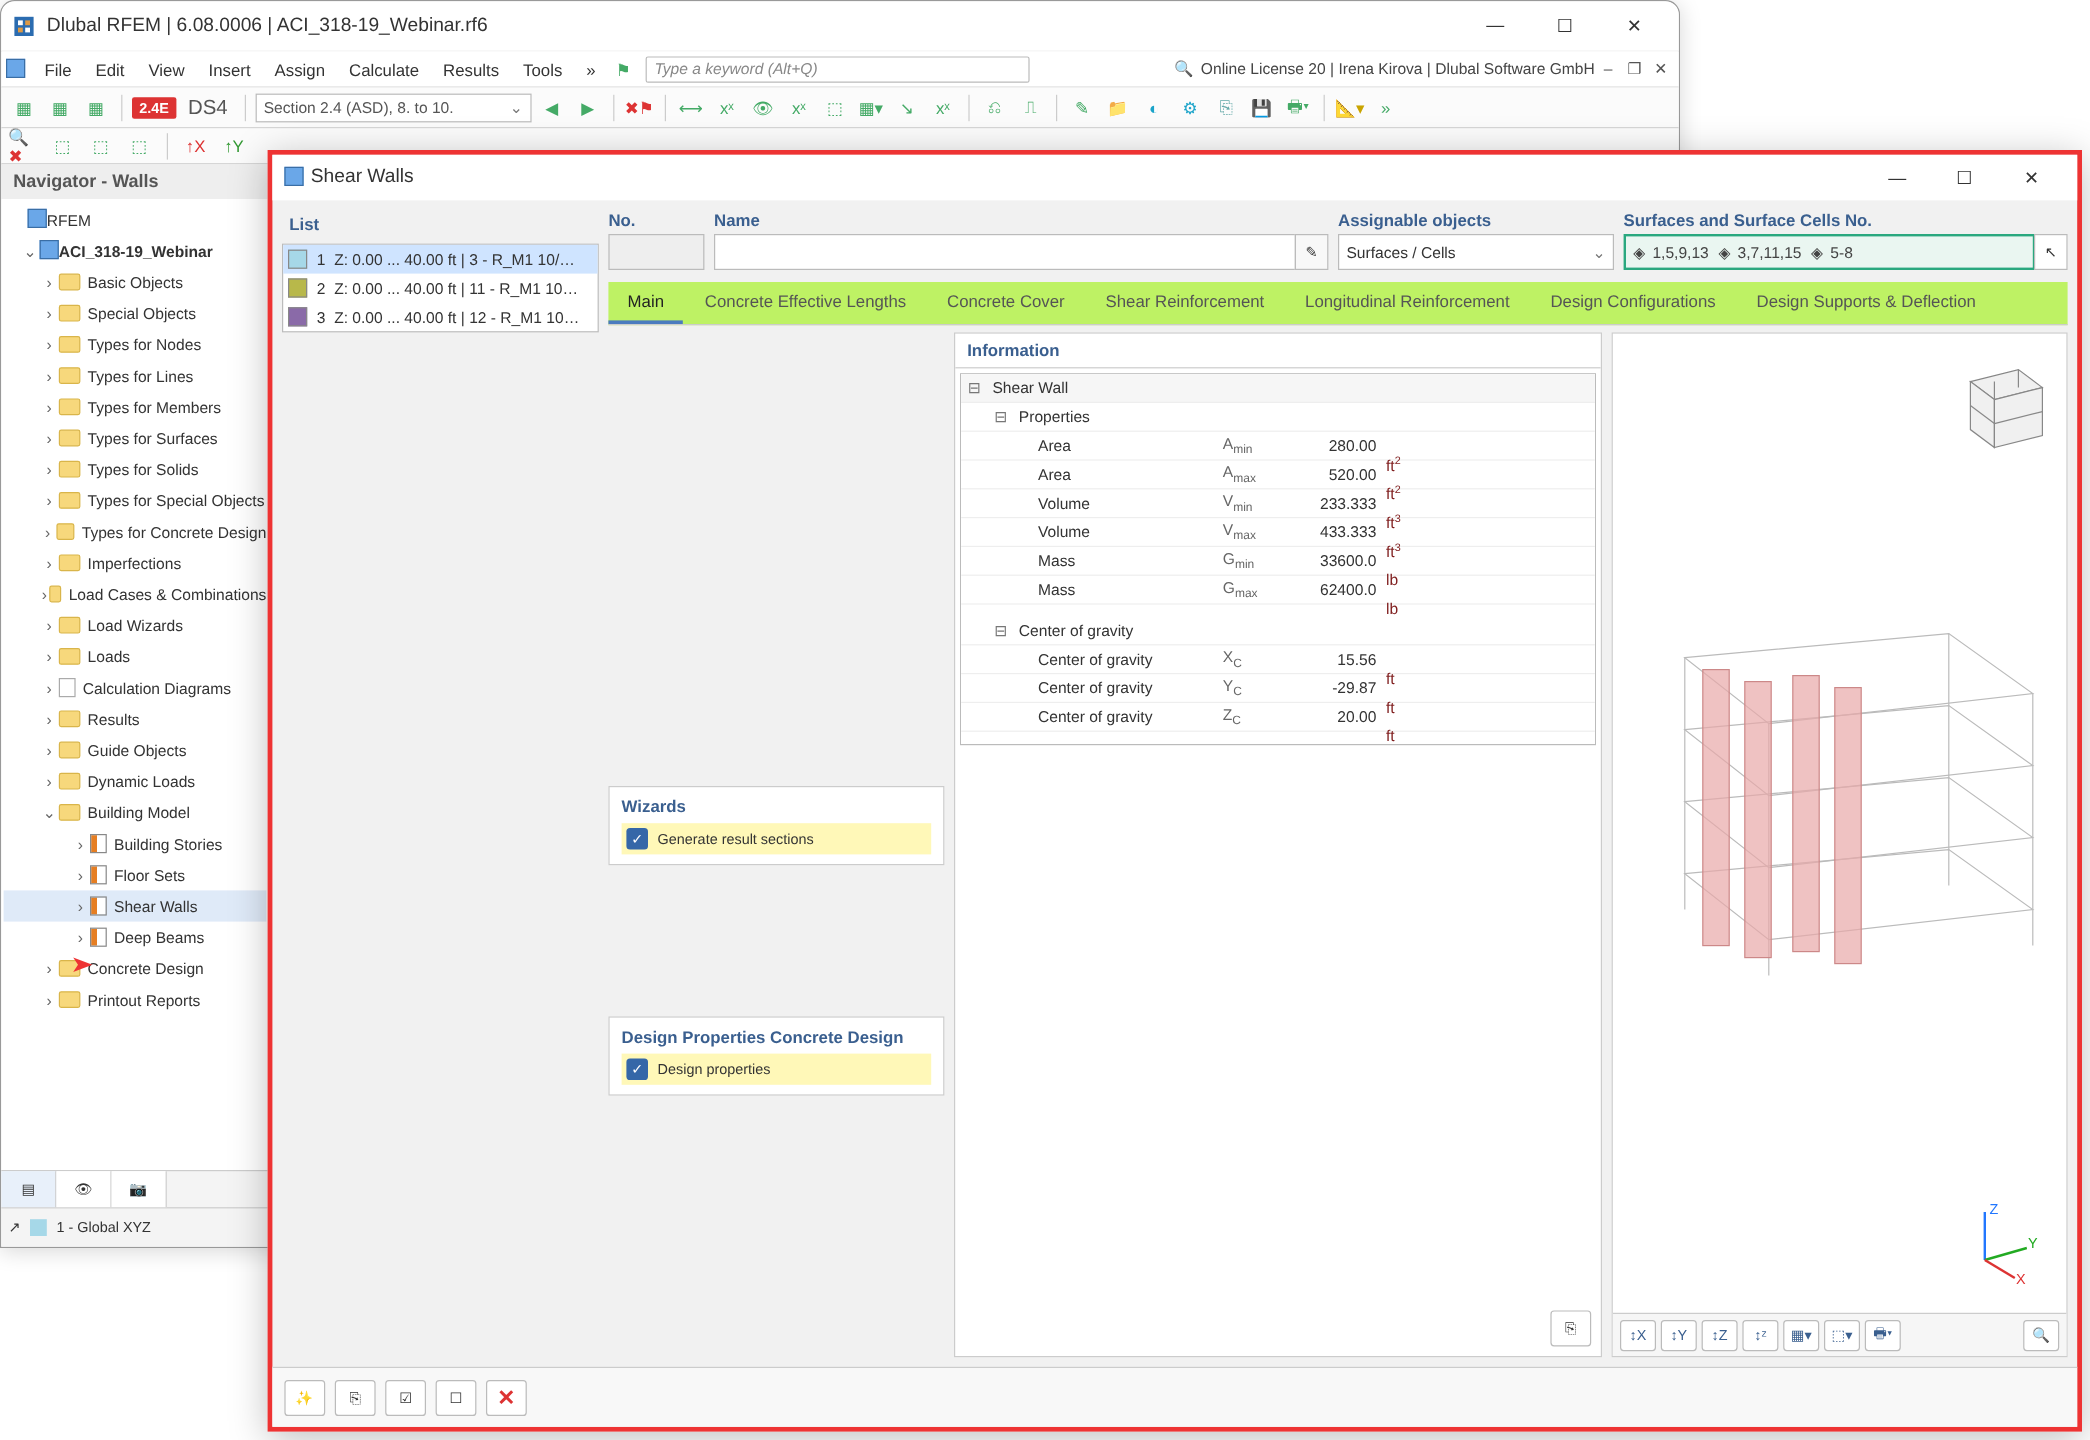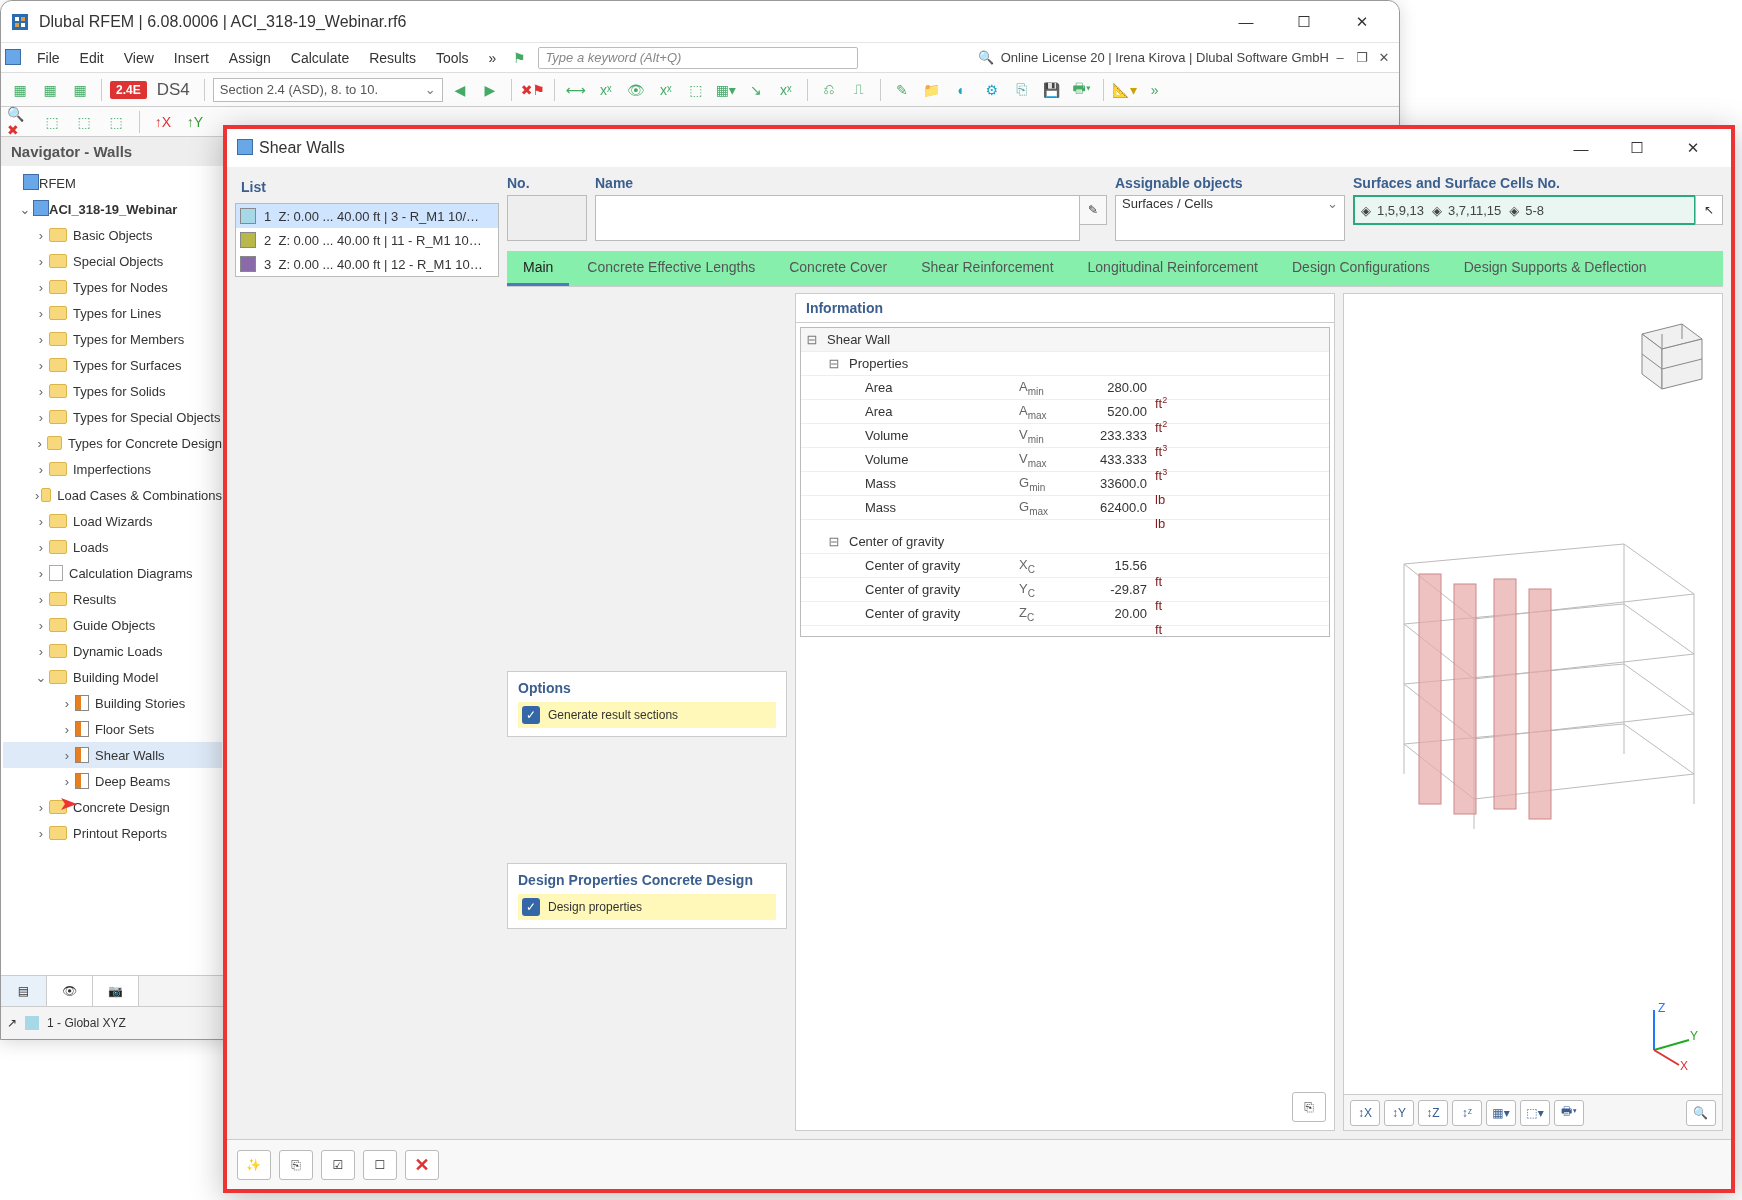--- a/index.html
+++ b/index.html
@@ -56,29 +56,29 @@
 .list-box { flex:0 0 auto; border:1px solid #bbb;background:#fff; margin-top:4px;}
 .list-row { display:flex;align-items:center;height:24px;font-size:13px;padding:0 4px;white-space:nowrap;overflow:hidden;}
 .list-row.sel { background:#cfe4ff;}
 .list-row .sw { width:16px;height:16px;border:1px solid #888;margin-right:8px;flex:0 0 16px;}
 .list-scroll { height: 830px; }
 
 .mid-col { flex:1; padding:8px 8px 8px 0; display:flex; flex-direction:column; gap:6px;}
 .top-fields { display:flex; gap:8px;}
 .fld-group { display:flex;flex-direction:column;}
 .fld-group .lbl { font-weight:bold;color:#3a5f8f;font-size:14px;padding-bottom:4px;}
-.fld-box { height:46px;border:1px solid #bbb;background:#fff;display:flex;align-items:flex-start;padding:0 6px;font-size:13px;}
+.fld-box { height:30px;border:1px solid #bbb;background:#fff;display:flex;align-items:center;padding:0 6px;font-size:13px;}
 .fld-box.grey { background:#eee;}
 .edit-btn { width:28px;height:30px;border:1px solid #bbb;background:#f8f8f8;display:flex;align-items:center;justify-content:center;margin-left:-1px;}
 .combo-caret { margin-left:auto;color:#777;}
 .tag-field { border:2px solid #2aa87f;background:#eaf6f1;display:flex;align-items:center;padding:0 4px;gap:4px;flex:1;height:30px;}
 .tag-field .tag { display:inline-flex;align-items:center;font-size:13px;color:#444;padding:0 2px;}
 .tag-field .ti { width:14px;height:14px;margin-right:2px;display:inline-block;}
 
-.tabs { display:flex;gap:2px;border-bottom:1px solid #ccc;background:#86efac;margin-top:4px;}
+.tabs { display:flex;gap:2px;border-bottom:1px solid #ccc;background:#bef264;margin-top:4px;}
 .tab { padding:8px 16px; font-size:14px;color:#555;}
 .tab.act { border-bottom:3px solid #4b7bbf;color:#222;}
 
 .content-row { display:flex;gap:8px;flex:1;min-height:0;}
 .col-a { width:280px;display:flex;flex-direction:column;gap:8px;}
 .col-b { flex:1;display:flex;flex-direction:column;min-width:0;}
 .col-c { width:380px;display:flex;flex-direction:column;position:relative;background:#fff;border:1px solid #ccc;}
 
 .section-box { border:1px solid #ccc;background:#fff;padding:8px 10px;}
 .section-ttl { font-weight:bold;color:#3a5f8f;font-size:14px;margin-bottom:6px;}
@@ -355,21 +355,21 @@
         <div class="tab">Shear Reinforcement</div>
         <div class="tab">Longitudinal Reinforcement</div>
         <div class="tab">Design Configurations</div>
         <div class="tab">Design Supports &amp; Deflection</div>
       </div>
 
       <div class="content-row">
         <div class="col-a">
           <div style="flex:0 0 370px;"></div>
           <div class="section-box">
-            <div class="section-ttl">Options</div>
+            <div class="section-ttl">Wizards</div>
             <div class="check-row hl">
               <span class="chk">✓</span>
               <span>Generate result sections</span>
             </div>
           </div>
           <div style="flex:0 0 110px;"></div>
           <div class="section-box">
             <div class="section-ttl">Design Properties Concrete Design</div>
             <div class="check-row hl">
               <span class="chk">✓</span>

